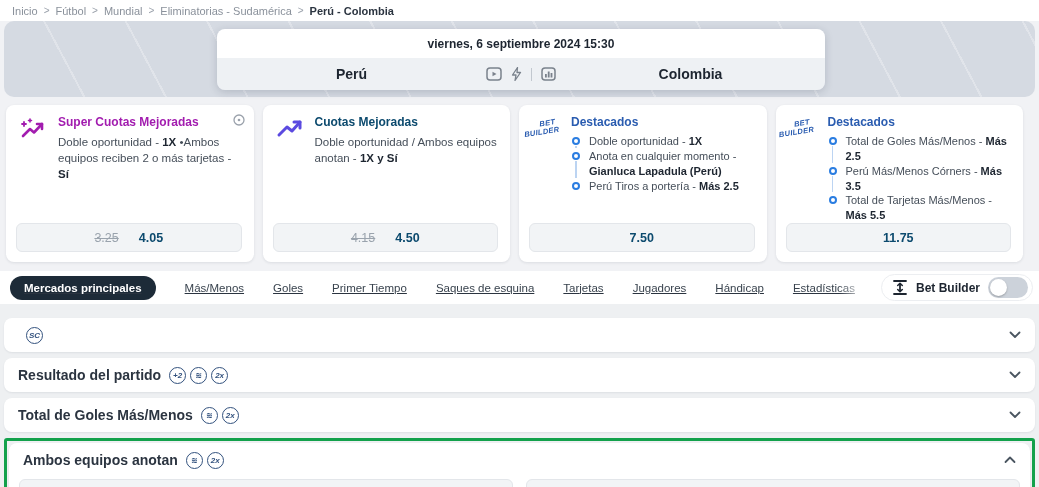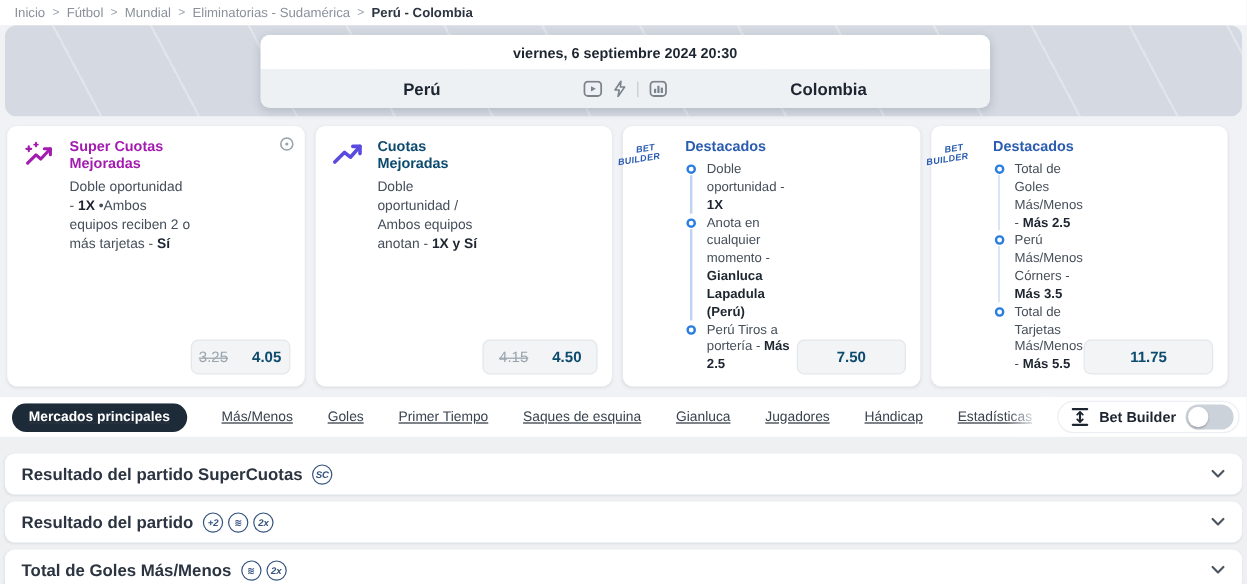--- a/index.html
+++ b/index.html
@@ -22,21 +22,21 @@
                 font-size:12px; font-weight:700; color:#1d2530; }
   .match-teams { background:#eef1f4; height:32px; display:flex; align-items:center; }
   .team { flex:1; text-align:center; font-size:14px; font-weight:700; color:#1d2530; }
   .match-icons { display:flex; align-items:center; gap:9px; color:#7a828c; }
   .mi-divider { width:1px; height:13px; background:#c2c8cf; }
   .match-icons svg { display:block; cursor:pointer; }
 
   
   .promo-row { display:flex; gap:9px; padding:8px 6px 9px; }
   .promo-card { background:#fff; border-radius:8px; box-shadow:0 1px 3px rgba(30,40,60,.10);
-                width:247.5px; padding:10px 12px 10px 10px; display:flex; flex-direction:row; position:relative; }
+                width:247.5px; padding:10px 12px 10px 10px; display:flex; flex-direction:column; position:relative; }
   .promo-head { display:flex; gap:8px; }
   .promo-iconcol { width:34px; flex:0 0 34px; display:flex; justify-content:center; padding-top:2px; }
   .promo-body { flex:1; min-width:0; }
   .promo-title { font-size:12px; font-weight:700; margin-bottom:5px; }
   .promo-title.purple { color:#a21caf; }
   .promo-title.violet { color:#0c4a6e; }
   .promo-title.blue   { color:#2a5cb0; }
   .promo-desc { font-size:11.5px; line-height:1.4; color:#454e59; }
   .promo-desc b { color:#1d2530; }
   .info-icon { position:absolute; top:9px; right:9px; cursor:pointer; }
@@ -97,21 +97,21 @@
   <span class="bc-sep">&gt;</span>
   <span class="bc-item">Mundial</span>
   <span class="bc-sep">&gt;</span>
   <span class="bc-item">Eliminatorias - Sudamérica</span>
   <span class="bc-sep">&gt;</span>
   <span class="bc-item current">Perú - Colombia</span>
 </div>
 
 <div class="hero">
   <div class="match-card">
-    <div class="match-date">viernes, 6 septiembre 2024 20:30</div>
+    <div class="match-date">viernes, 6 septiembre 2024 15:30</div>
     <div class="match-teams">
       <span class="team">Perú</span>
       <span class="match-icons">
         <svg width="16" height="14" viewBox="0 0 16 14">
             <rect x="1" y="1" width="14" height="12" rx="3" fill="none" stroke="#7a828c" stroke-width="1.5"></rect>
             <path d="M6.5 4.8 L10.5 7 L6.5 9.2 Z" fill="#7a828c"></path>
           </svg>
         <svg width="11" height="14" viewBox="0 0 11 14">
             <path d="M6.5 0.5 L1.5 8 L5 8 L4 13.5 L9.5 5.5 L6 5.5 Z" fill="none" stroke="#7a828c" stroke-width="1.3" stroke-linejoin="round"></path>
           </svg>
@@ -255,21 +255,21 @@
   </div>
 </div>
 
 <div class="tabbar">
   <div class="tabs">
     <span class="tab active">Mercados principales</span>
     <span class="tab">Más/Menos</span>
     <span class="tab">Goles</span>
     <span class="tab">Primer Tiempo</span>
     <span class="tab">Saques de esquina</span>
-    <span class="tab">Gianluca</span>
+    <span class="tab">Tarjetas</span>
     <span class="tab">Jugadores</span>
     <span class="tab">Hándicap</span>
     <span class="tab">Estadísticas</span>
     <span class="tab">Cuotas asiáticas</span>
     <span class="tab">Especiales</span>
 
   </div>
   <div class="tab-fade"></div>
   <svg class="tab-scroll" width="11" height="16" viewBox="0 0 11 16">
       <path d="M2 2 L9 8 L2 14" fill="none" stroke="#1d2530" stroke-width="2.4" stroke-linecap="round" stroke-linejoin="round"></path>
@@ -284,21 +284,20 @@
     <span class="toggle">
         <span class="toggle-knob"></span>
       </span>
   </div>
 </div>
 
 <div class="sections">
 
   <div class="section">
     <div class="section-head">
-      <span class="section-title">Resultado del partido SuperCuotas</span>
       <span class="badges">
         <span class="badge">SC</span>
       </span>
       <span class="chev">
           <svg width="12" height="8" viewBox="0 0 12 8">
             <path d="M1.5 1.5 L6 6 L10.5 1.5" fill="none" stroke="#4a5560" stroke-width="1.8" stroke-linecap="round" stroke-linejoin="round"></path>
           </svg>
         </span>
     </div>
   </div>

